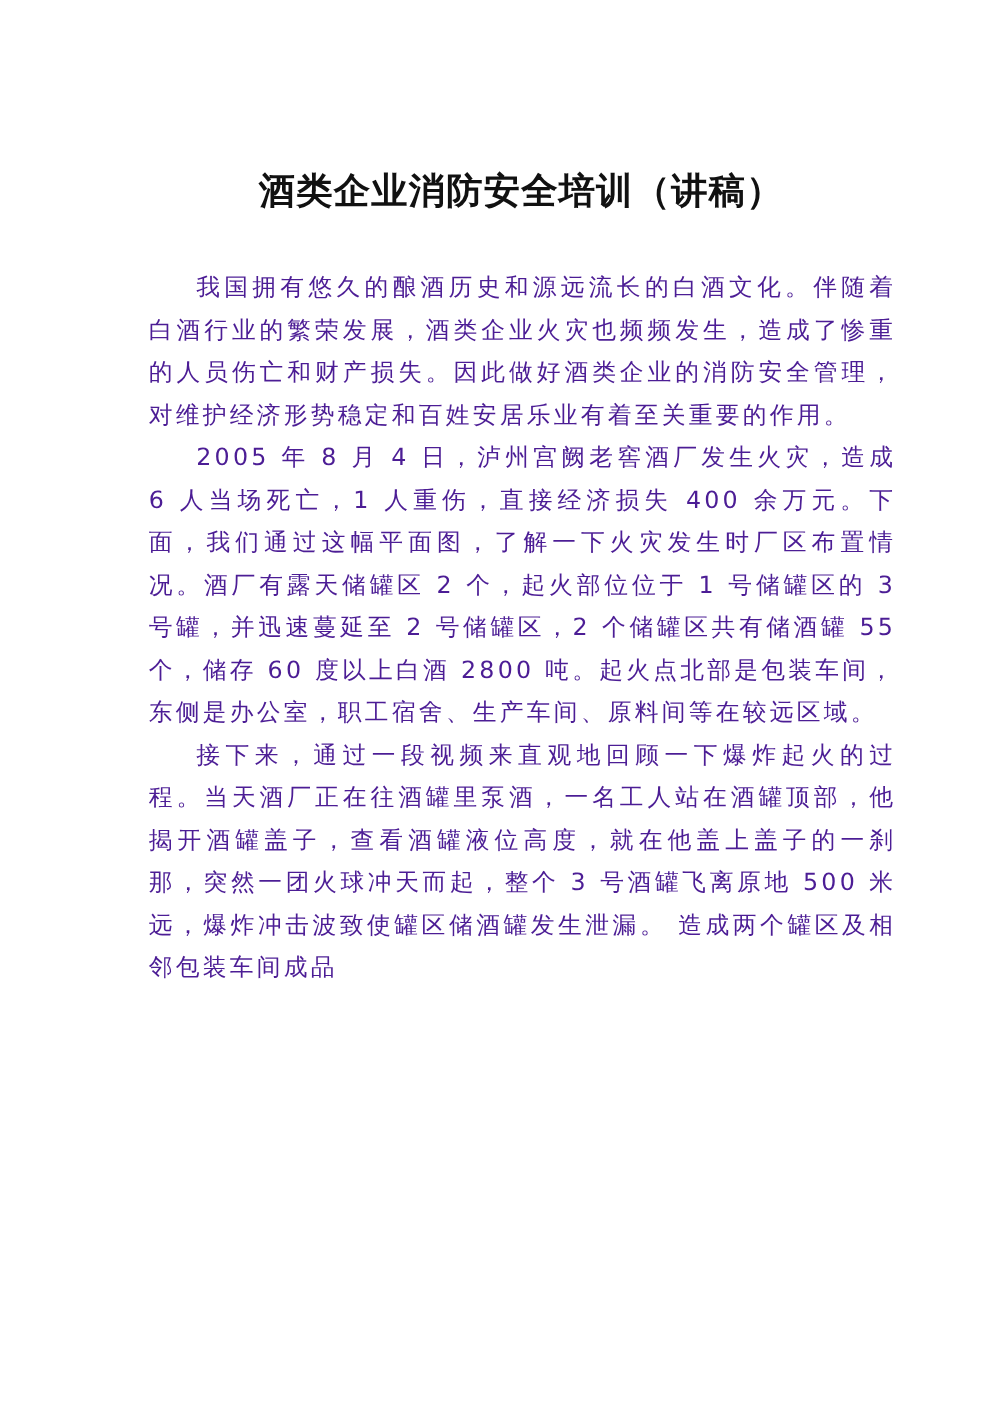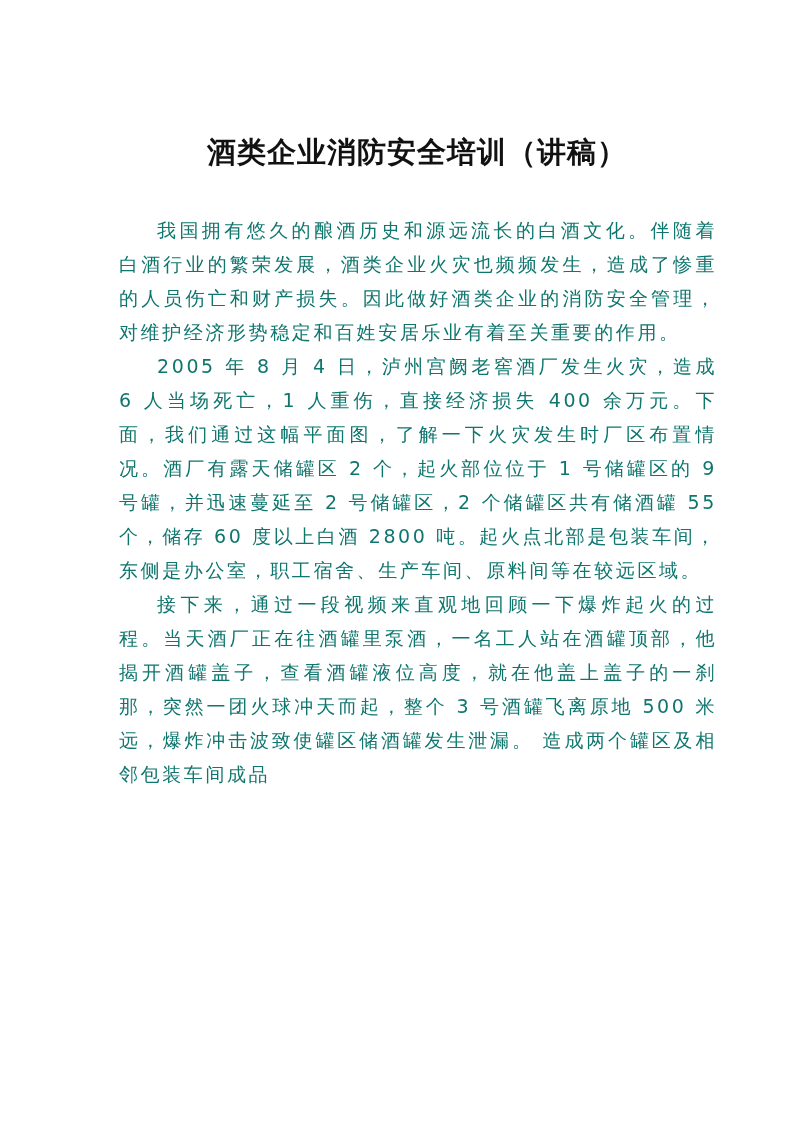--- a/index.html
+++ b/index.html
@@ -37,33 +37,33 @@
       color: #111111;
     }
     .body-text {
       position: absolute;
       left: 99px;
       top: 213px;
       width: 598px;
       font-family: "DejaVu Sans", "Liberation Sans", sans-serif;
       font-size: 19px;
       line-height: 34px;
-      color: #0f766e;
+      color: #4c1d95;
       text-align: justify;
       text-justify: inter-character;
     }
     .body-text p {
       margin: 0;
       text-indent: 2em;
       letter-spacing: 2.6px;
     }
   </style>
 </head>
 <body>
 
 <div class="page">
   <div class="doc-title">酒类企业消防安全培训（讲稿）</div>
   <div class="body-text">
     <p>我国拥有悠久的酿酒历史和源远流长的白酒文化。伴随着白酒行业的繁荣发展，酒类企业火灾也频频发生，造成了惨重的人员伤亡和财产损失。因此做好酒类企业的消防安全管理，对维护经济形势稳定和百姓安居乐业有着至关重要的作用。</p>
-    <p>2005 年 8 月 4 日，泸州宫阙老窖酒厂发生火灾，造成 6 人当场死亡，1 人重伤，直接经济损失 400 余万元。下面，我们通过这幅平面图，了解一下火灾发生时厂区布置情况。酒厂有露天储罐区 2 个，起火部位位于 1 号储罐区的 9 号罐，并迅速蔓延至 2 号储罐区，2 个储罐区共有储酒罐 55 个，储存 60 度以上白酒 2800 吨。起火点北部是包装车间，东侧是办公室，职工宿舍、生产车间、原料间等在较远区域。</p>
+    <p>2005 年 8 月 4 日，泸州宫阙老窖酒厂发生火灾，造成 6 人当场死亡，1 人重伤，直接经济损失 400 余万元。下面，我们通过这幅平面图，了解一下火灾发生时厂区布置情况。酒厂有露天储罐区 2 个，起火部位位于 1 号储罐区的 3 号罐，并迅速蔓延至 2 号储罐区，2 个储罐区共有储酒罐 55 个，储存 60 度以上白酒 2800 吨。起火点北部是包装车间，东侧是办公室，职工宿舍、生产车间、原料间等在较远区域。</p>
     <p>接下来，通过一段视频来直观地回顾一下爆炸起火的过程。当天酒厂正在往酒罐里泵酒，一名工人站在酒罐顶部，他揭开酒罐盖子，查看酒罐液位高度，就在他盖上盖子的一刹那，突然一团火球冲天而起，整个 3 号酒罐飞离原地 500 米远，爆炸冲击波致使罐区储酒罐发生泄漏。 造成两个罐区及相邻包装车间成品</p>
   </div>
 </div>
 
 </body></html>

